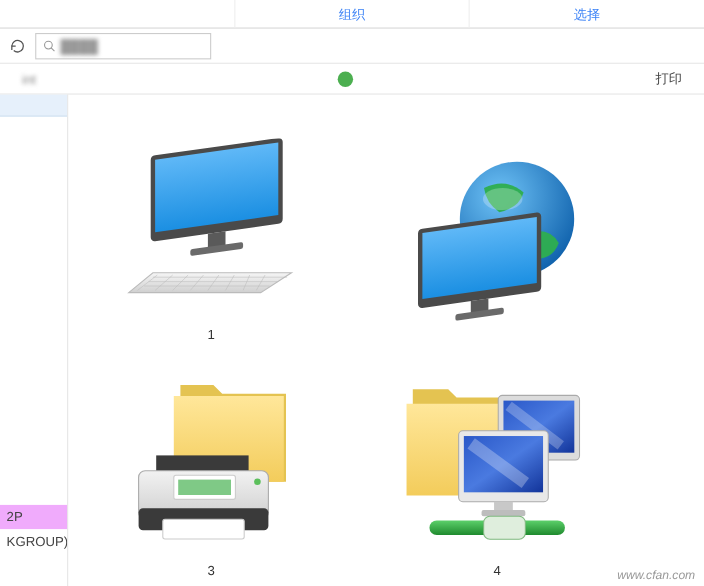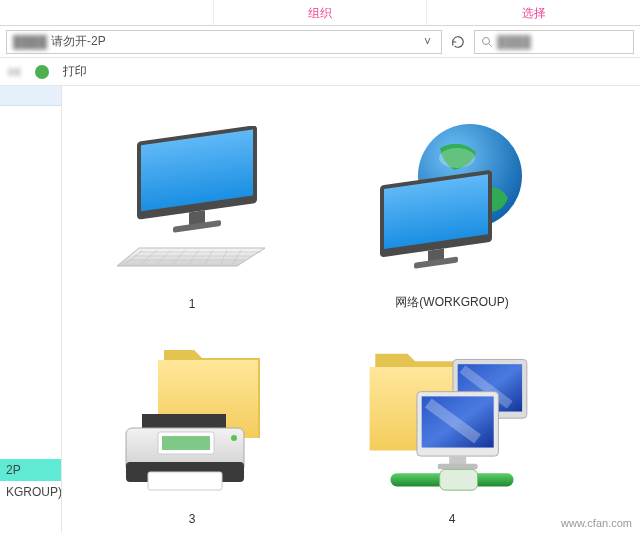--- a/index.html
+++ b/index.html
@@ -1,66 +1,60 @@
 <!DOCTYPE html>
 <html><head>
 <meta charset="utf-8">
 <style>
 * { margin: 0; padding: 0; box-sizing: border-box; }
 body { font-family: "Microsoft YaHei", "Segoe UI", sans-serif; font-size: 12px; background: #fff; width: 640px; height: 533px; overflow: hidden; position: relative; }
 
 .ribbon { display: flex; border-bottom: 1px solid #d8d8d8; height: 26px; }
-.ribbon-tab { flex: 1; text-align: center; line-height: 26px; color: #ec4899; border-right: 1px solid #eee; cursor: pointer; }
+.ribbon-tab { flex: 1; text-align: center; line-height: 26px; color: #3b82f6; border-right: 1px solid #eee; cursor: pointer; }
 .ribbon-tab:last-child { border-right: none; text-align: center; }
 
 .addrbar { display: flex; align-items: center; height: 32px; border-bottom: 1px solid #e6e6e6; padding: 4px 6px; gap: 6px; }
 .addr-box { flex: 1; display: flex; align-items: center; border: 1px solid #ccc; height: 24px; padding: 0 6px; color: #555; }
 .addr-fragment { filter: blur(2px); color: #888; margin-right: 4px; }
 .addr-text { }
 .addr-drop { color: #666; padding: 0 4px; cursor: pointer; }
 .refresh { width: 20px; height: 20px; display: flex; align-items: center; justify-content: center; cursor: pointer; color: #555; }
 .search-box { width: 160px; height: 24px; border: 1px solid #ccc; display: flex; align-items: center; padding: 0 6px; color: #999; }
 .search-ph { filter: blur(2px); }
 
-.toolbar { display: flex; align-items: center; height: 28px; border-bottom: 1px solid #e6e6e6; padding: 0 8px; gap: 14px; color: #444; }
+.toolbar { display: flex; align-items: center; height: 28px; border-bottom: 1px solid #e6e6e6; padding: 0 20px; gap: 14px; color: #444; justify-content: space-between; }
 .toolbar-left { filter: blur(2px); color: #888; }
 .print-green { width: 14px; height: 14px; border-radius: 50%; background: #4caf50; display: inline-block; }
 .toolbar-btn { cursor: pointer; }
 
 .body-area { display: flex; height: calc(533px - 26px - 32px - 28px); }
 .sidebar { width: 62px; border-right: 1px solid #e6e6e6; display: flex; flex-direction: column; }
 .side-top { height: 20px; background: #e6f0fb; border-bottom: 1px solid #d0e0f0; }
 .side-spacer { flex: 1; }
 .side-item { padding: 4px 6px; color: #444; white-space: nowrap; overflow: hidden; cursor: pointer; }
-.side-item.sel { background: #5eead4; }
+.side-item.sel { background: #f0abfc; }
 
 .content { flex: 1; overflow: auto; padding: 10px 0 0 0; }
 .grid { display: flex; flex-wrap: wrap; }
 .item { width: 260px; height: 215px; display: flex; flex-direction: column; align-items: center; justify-content: flex-end; cursor: pointer; }
 .item-label { margin-top: 6px; color: #333; font-size: 12px; }
 .icon-wrap { width: 180px; height: 170px; display: flex; align-items: center; justify-content: center; }
 
-.watermark { position: absolute; right: 8px; bottom: 4px; color: #999; font-size: 11px; pointer-events: none; }
+.watermark { position: absolute; right: 8px; bottom: 4px; color: #999; font-size: 11px; font-style: italic; pointer-events: none; }
 </style>
 </head>
 <body>
 
 <div class="ribbon">
   <div class="ribbon-tab"></div>
   <div class="ribbon-tab">组织</div>
   <div class="ribbon-tab">选择</div>
 </div>
 
 <div class="addrbar">
-  <div class="addr-box">
-    <span class="addr-fragment">████</span>
-    <span class="addr-text">请勿开-2P</span>
-    <span style="flex:1"></span>
-    <span class="addr-drop">˅</span>
-  </div>
   <div class="refresh">
     <svg width="14" height="14" viewBox="0 0 24 24" fill="none" stroke="#555" stroke-width="2">
         <path d="M3 12a9 9 0 1 1 3 6.7"></path>
         <path d="M3 18v-6h6"></path>
       </svg>
   </div>
   <div class="search-box">
     <svg width="12" height="12" viewBox="0 0 24 24" fill="none" stroke="#999" stroke-width="2" style="margin-right:4px">
         <circle cx="10" cy="10" r="7"></circle>
         <line x1="21" y1="21" x2="15" y2="15"></line>
@@ -152,21 +146,20 @@
             <ellipse cx="95" cy="40" rx="18" ry="10" fill="#fff" opacity="0.25"></ellipse>
 
             <g transform="skewY(-8) translate(18 70)">
               <rect x="0" y="0" width="112" height="72" rx="4" fill="#4a4a4a"></rect>
               <rect x="4" y="4" width="104" height="60" fill="url(#mon2)"></rect>
               <rect x="48" y="72" width="16" height="12" fill="#5a5a5a"></rect>
               <rect x="34" y="82" width="44" height="6" rx="2" fill="#6a6a6a"></rect>
             </g>
           </svg>
         </div>
-        <div class="item-label">网络(WORKGROUP)</div>
       </div>
 
       <div class="item">
         <div class="icon-wrap">
           <svg width="180" height="170" viewBox="0 0 180 170">
             <defs>
               <linearGradient id="fld" x1="0" y1="0" x2="0" y2="1">
                   <stop offset="0" stop-color="#ffe79a"></stop>
                   <stop offset="1" stop-color="#f3cc5b"></stop>
                 </linearGradient>

